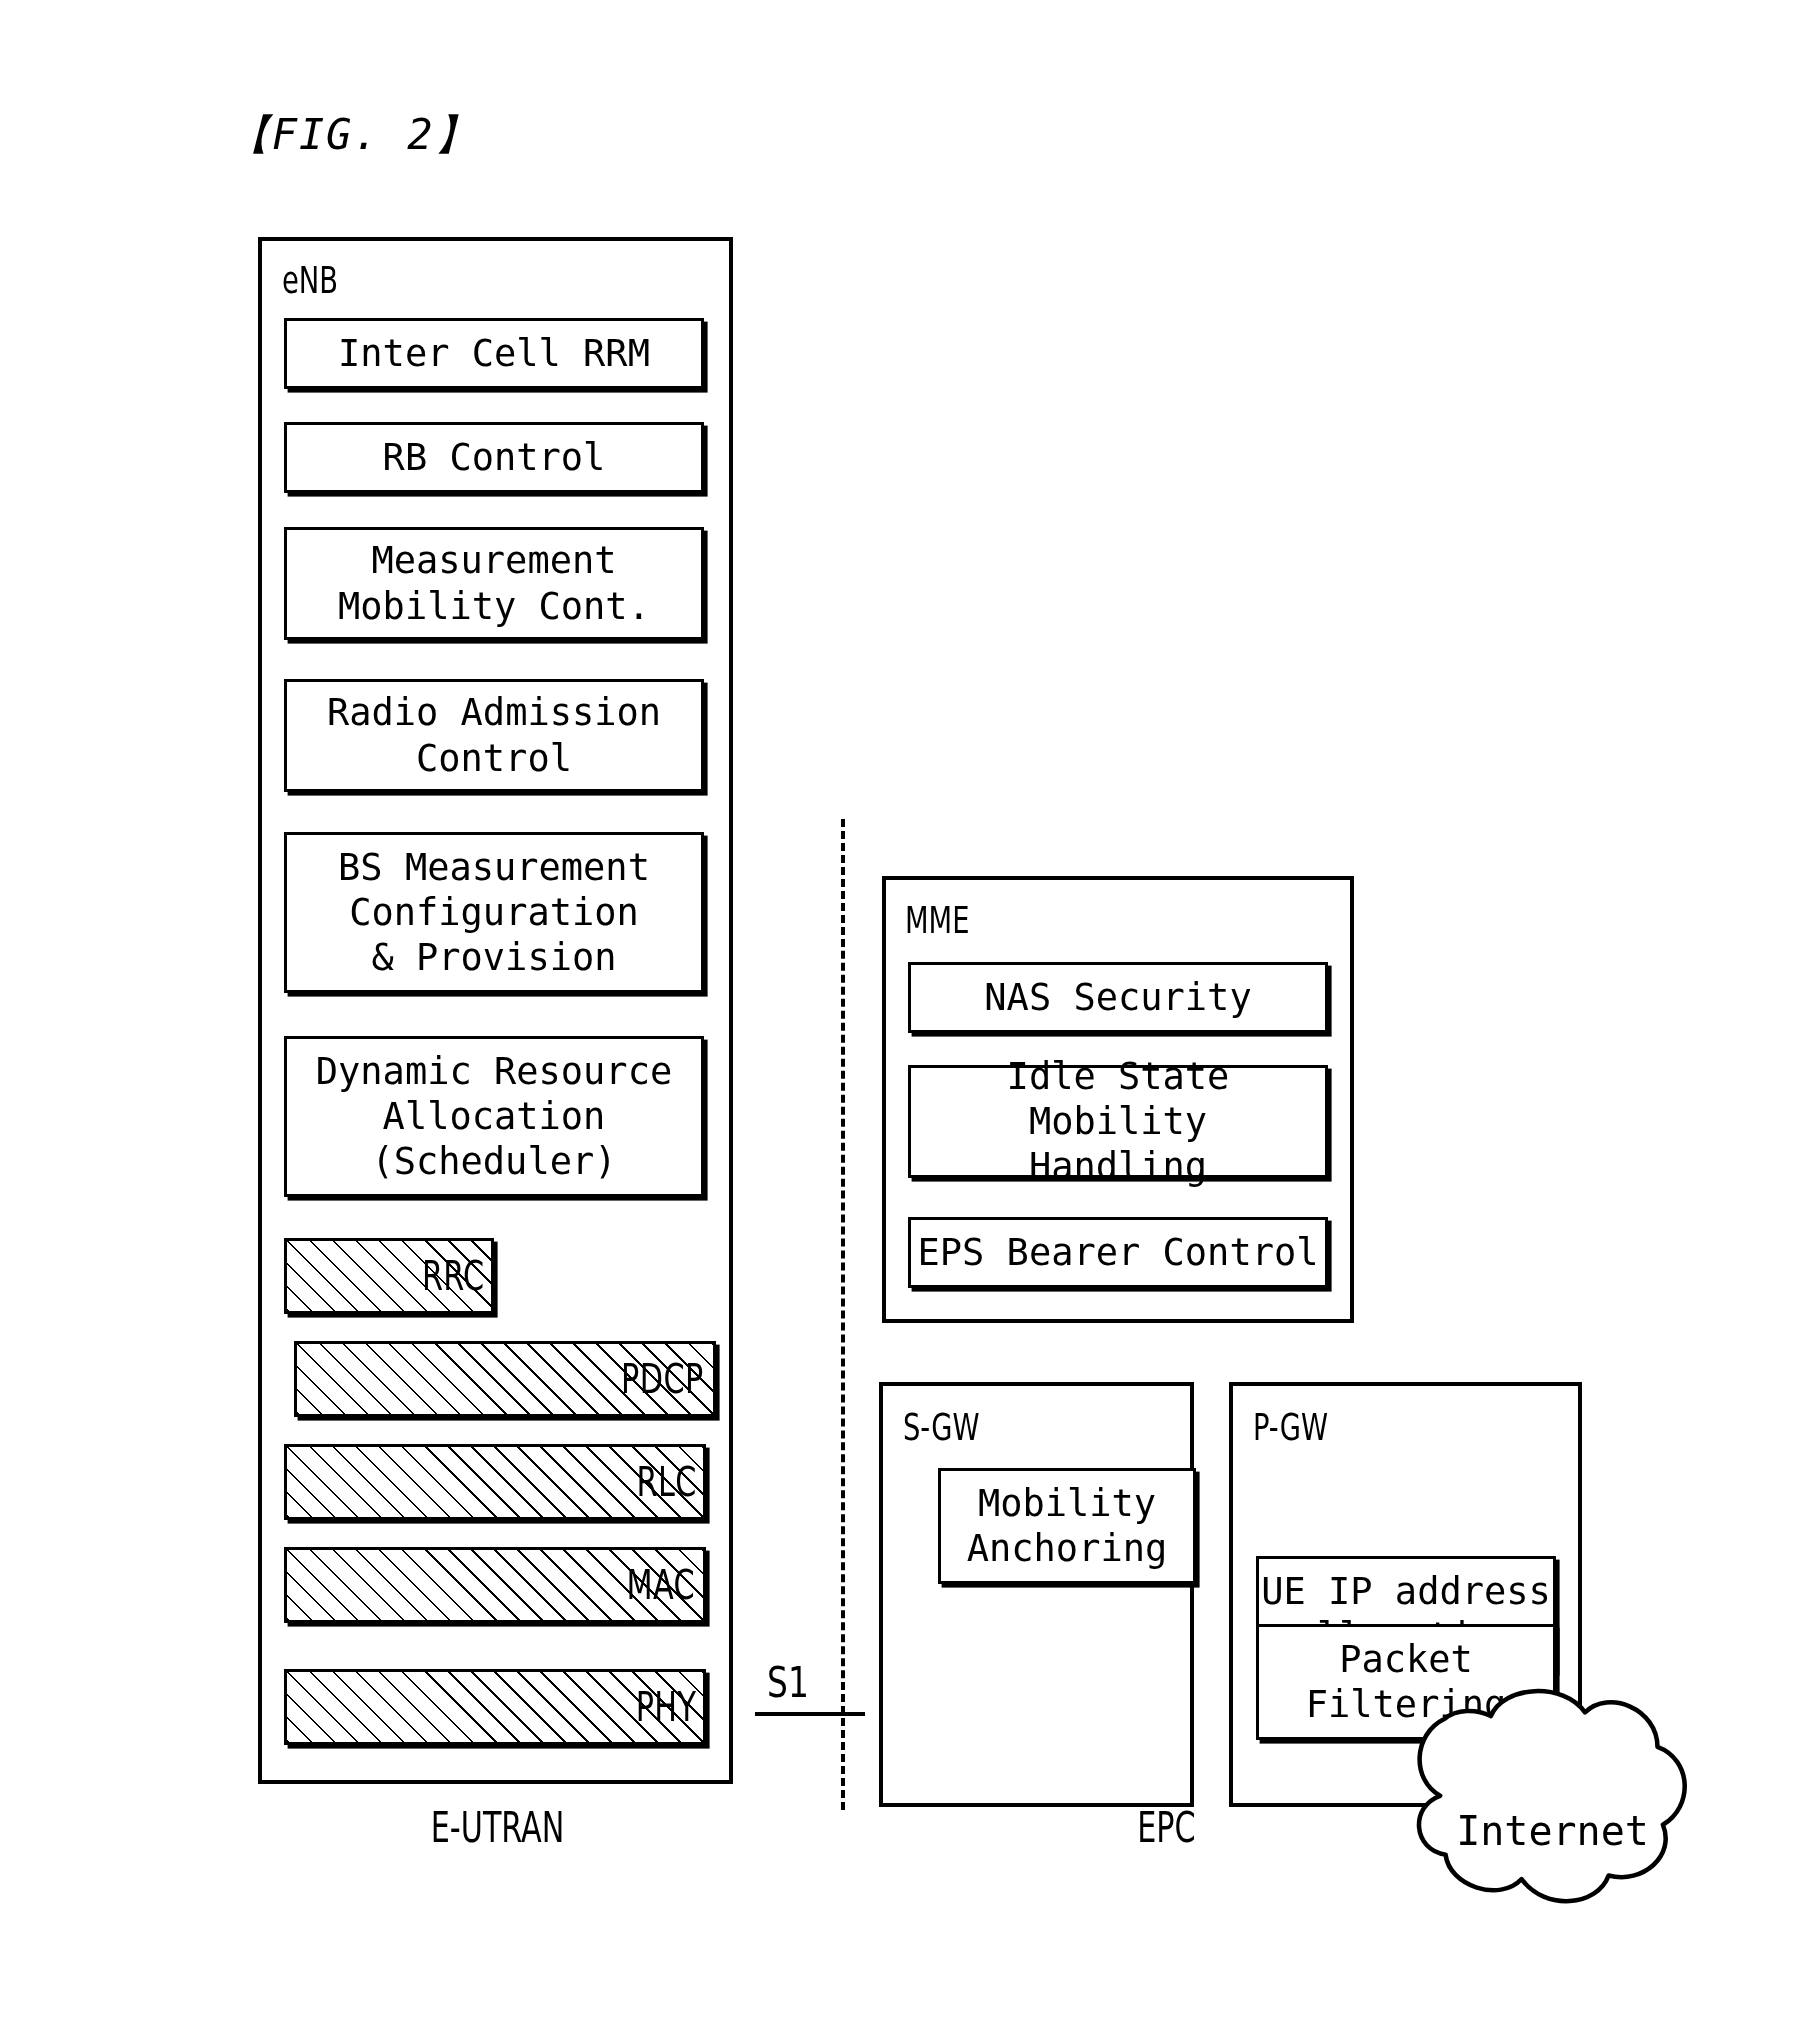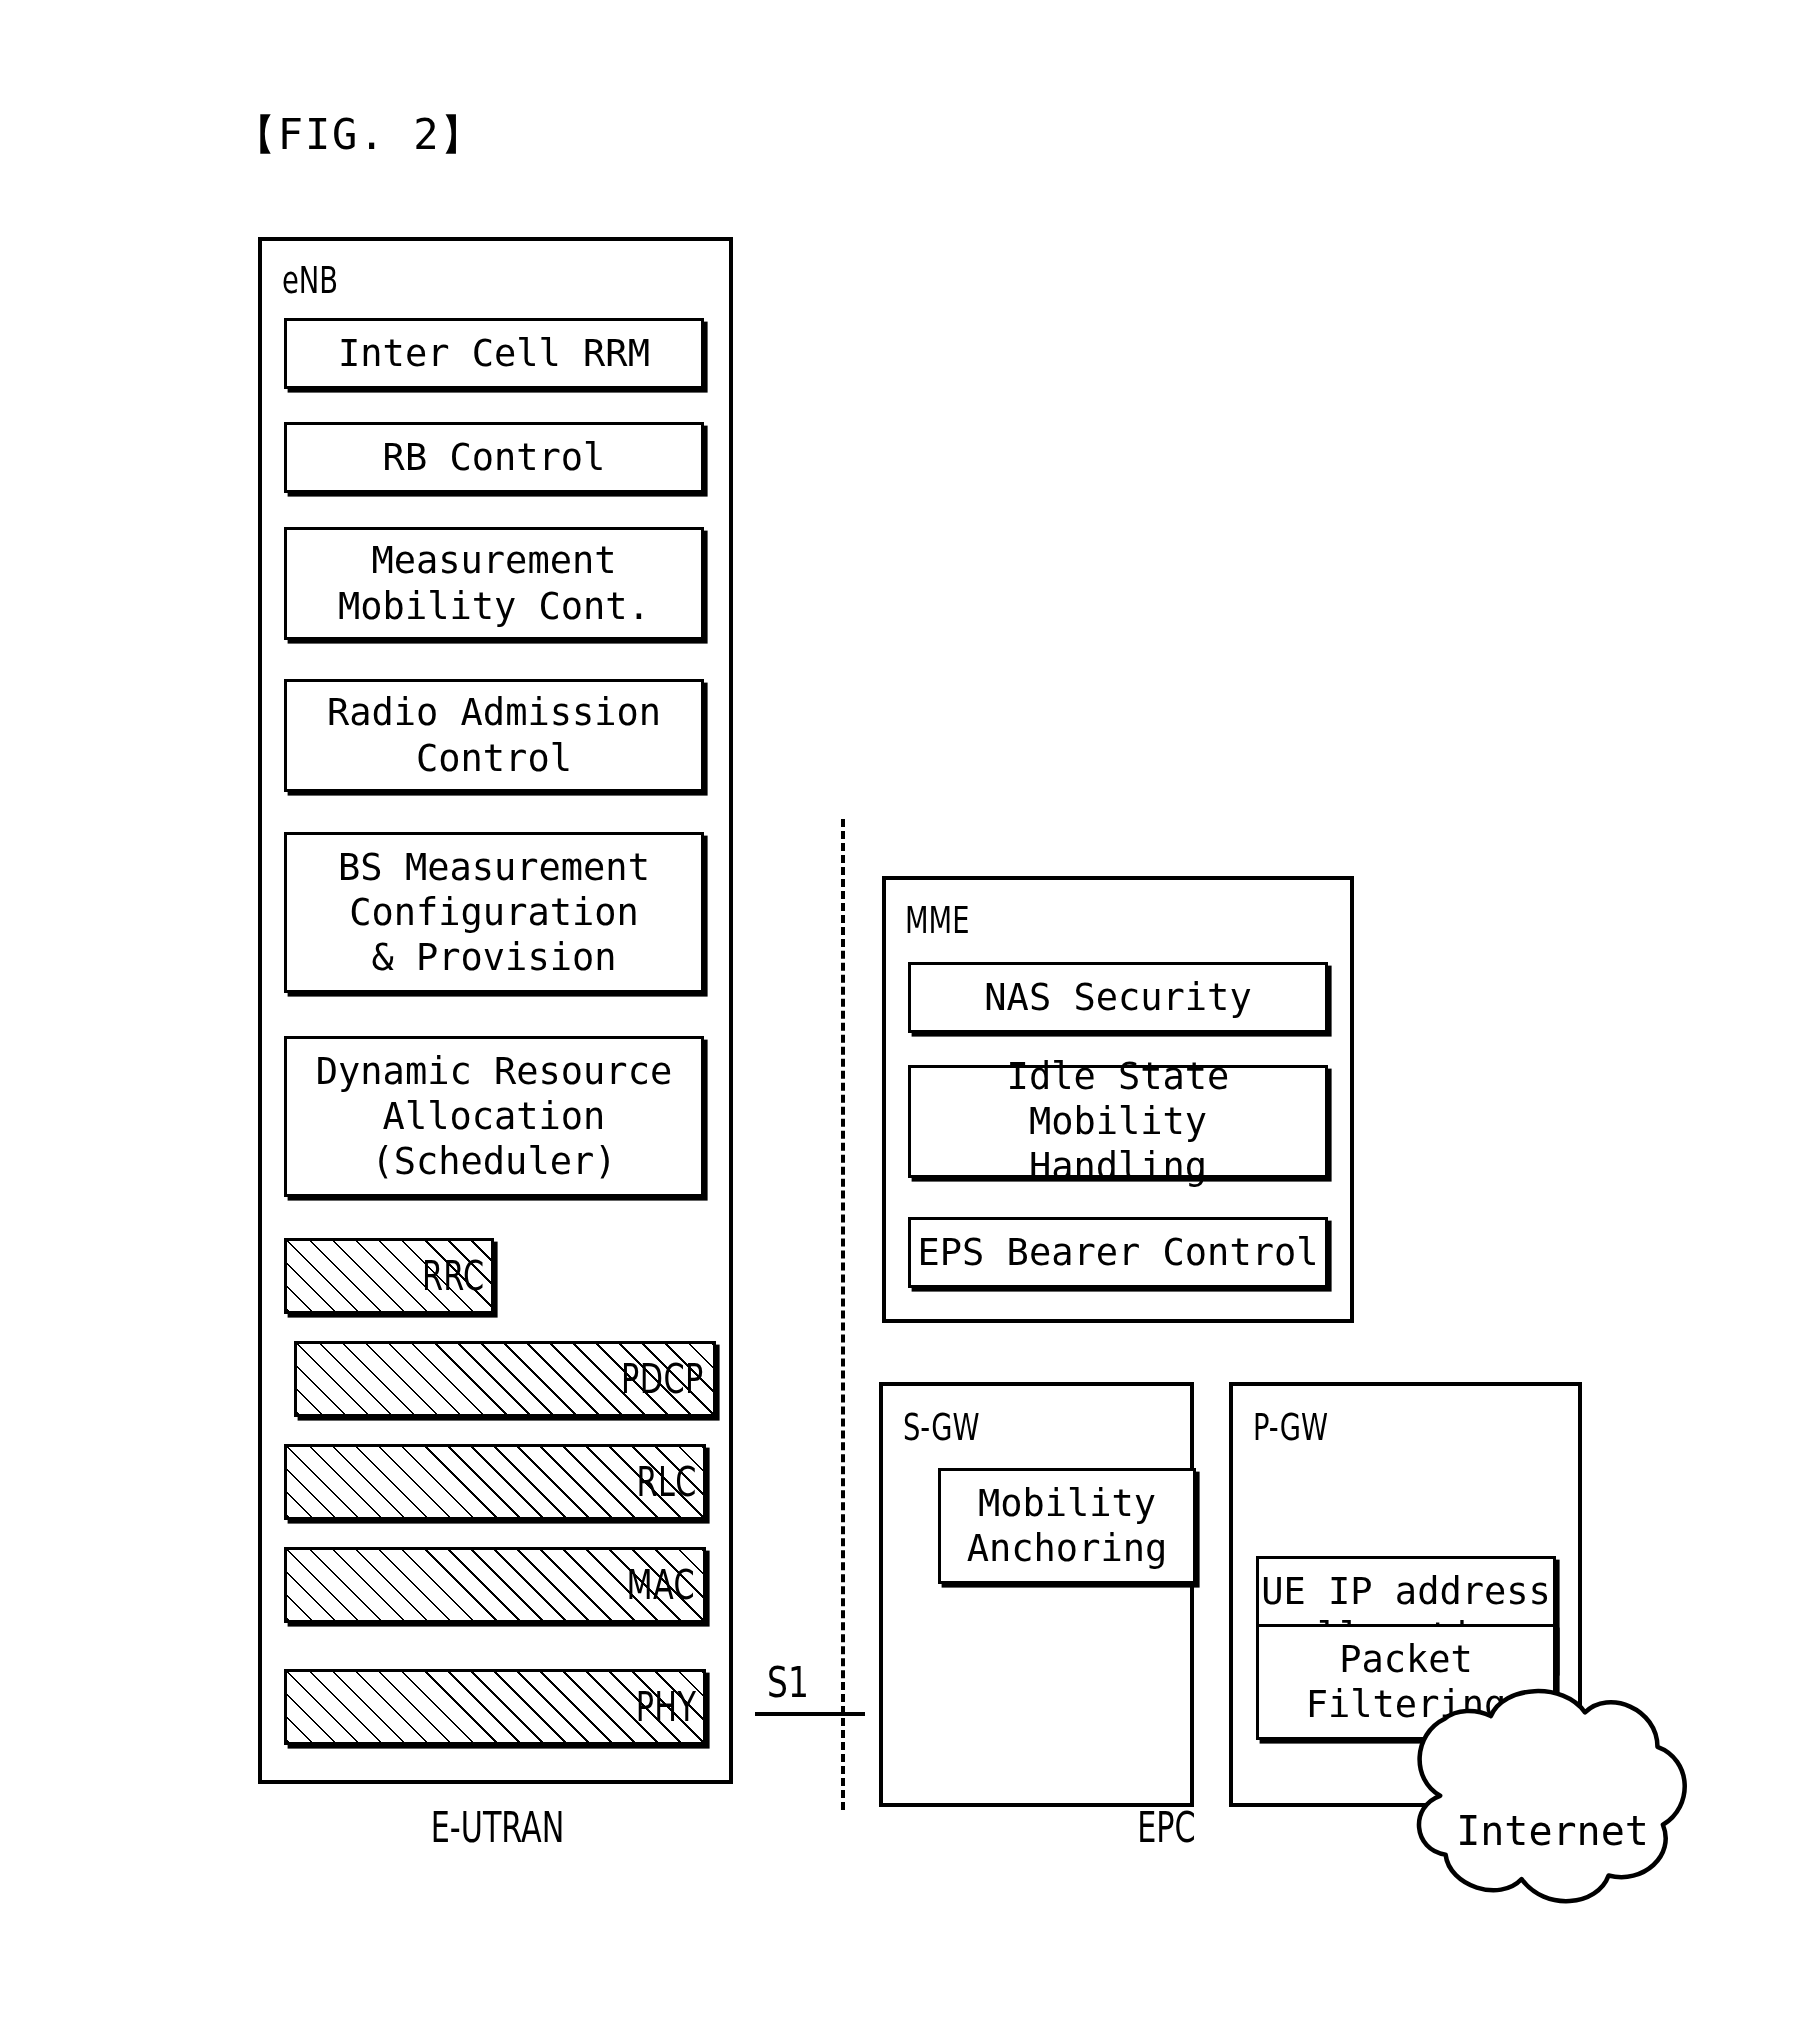--- a/index.html
+++ b/index.html
@@ -14,27 +14,28 @@
     height: 2022px;
     background: #ffffff;
     overflow: hidden;
     font-family: "DejaVu Sans Mono", monospace;
     color: #000000;
   }
 
   
   .fig-title {
     position: absolute;
-    left: 234px;
+    left: 228px;
     top: 107px;
     font-family: "DejaVu Sans Mono", monospace;
     font-size: 42px;
     font-weight: 500;
     letter-spacing: 1.8px;
     white-space: nowrap;
+    font-style: italic;
   }
 
   
   .outer-box {
     position: absolute;
     box-sizing: border-box;
     border: 4.5px solid #000;
     background: #ffffff;
   }
 

